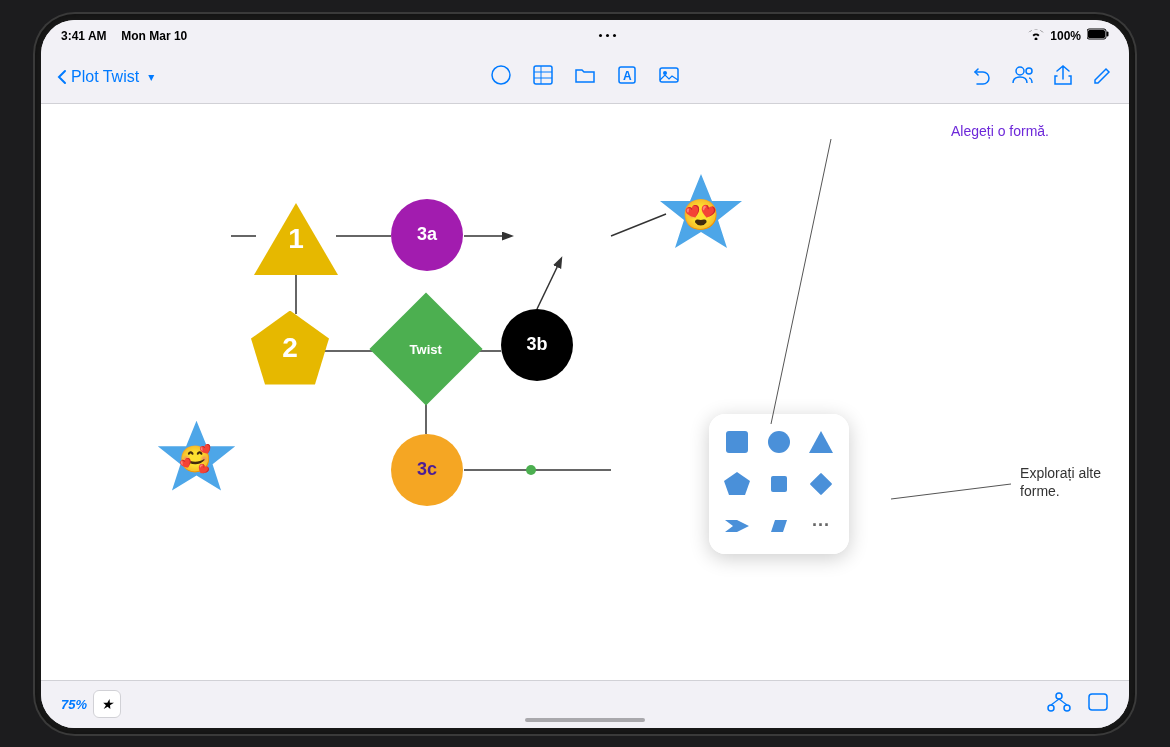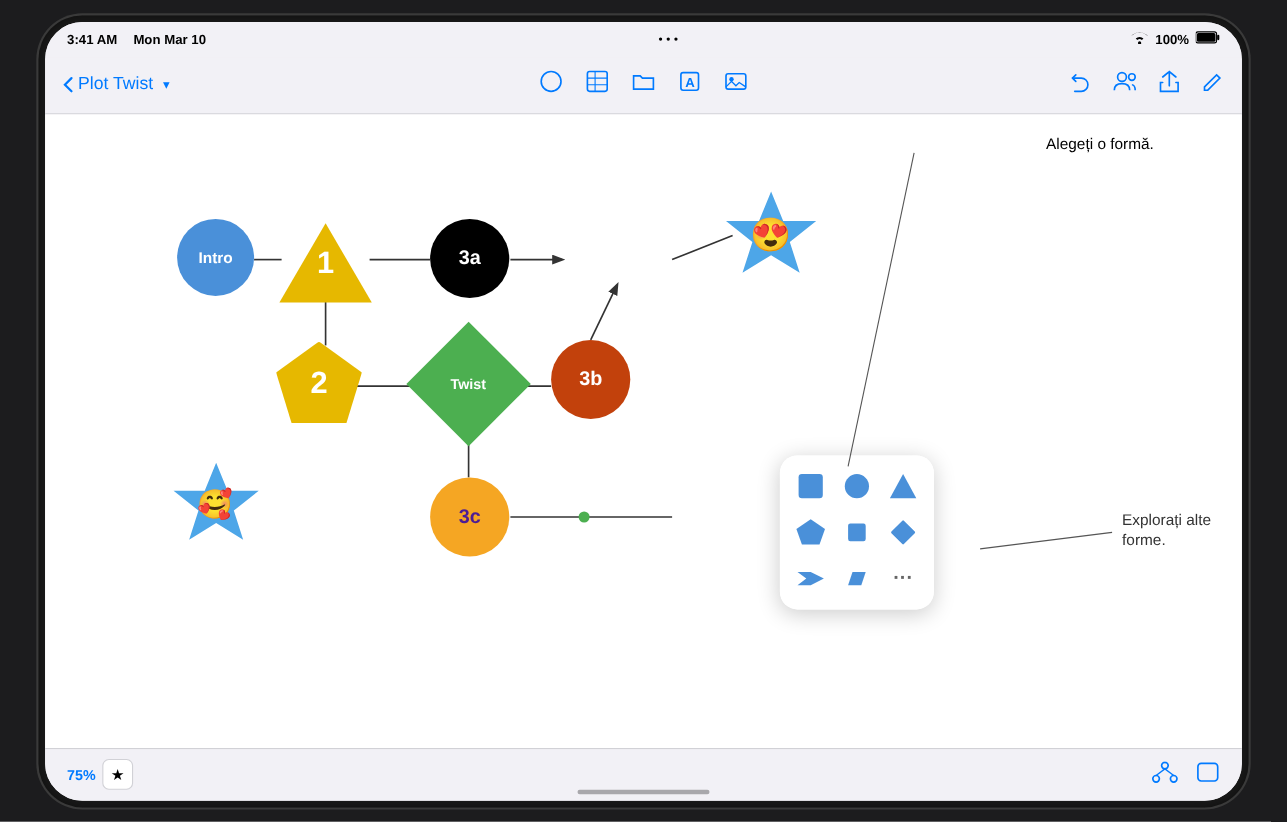--- a/index.html
+++ b/index.html
@@ -138,21 +138,21 @@
       left: 205px;
       top: 78px;
       width: 80px;
       height: 80px;
     }
 
     
     .shape-3a {
       width: 72px;
       height: 72px;
-      background: #000000;
+      background: #a21caf;
       border-radius: 50%;
       left: 350px;
       top: 95px;
       color: white;
       font-size: 18px;
     }
 
     
     .shape-end {
       width: 100px;
@@ -187,21 +187,21 @@
     .shape-diamond span {
       transform: rotate(-45deg);
       font-size: 13px;
       display: block;
     }
 
     
     .shape-3b {
       width: 72px;
       height: 72px;
-      background: #c2410c;
+      background: #000000;
       border-radius: 50%;
       left: 460px;
       top: 205px;
       color: white;
       font-size: 18px;
     }
 
     
     .shape-3c {
       width: 72px;
@@ -270,20 +270,21 @@
       display: flex;
       align-items: center;
       justify-content: space-between;
       padding: 0 20px;
     }
 
     .zoom-area {
       display: flex;
       align-items: center;
       gap: 6px;
+      font-style: italic;
     }
 
     .zoom-btn {
       font-size: 13px;
       color: #007aff;
       font-weight: 600;
     }
 
     .zoom-star-btn {
       width: 28px;
@@ -481,23 +482,20 @@
 
         <line x1="423" y1="366" x2="570" y2="366" stroke="#333" stroke-width="1.5"></line>
         <circle cx="490" cy="366" r="5" fill="#4caf50"></circle>
         <defs>
           <marker id="arrow" markerWidth="8" markerHeight="8" refX="6" refY="3" orient="auto">
             <path d="M0,0 L0,6 L8,3 z" fill="#333"></path>
           </marker>
         </defs>
       </svg>
 
-      <div class="shape shape-intro">
-        <span>Intro</span>
-      </div>
 
       <div class="shape shape-triangle1" style="left:215px;top:95px;">
         <div class="triangle-shape">
           <span class="triangle-text">1</span>
         </div>
       </div>
 
       <div class="shape shape-3a">
         <span>3a</span>
       </div>
@@ -582,21 +580,21 @@
           <svg viewBox="0 0 28 28">
               <polygon points="6,20 10,8 22,8 18,20" fill="#4a90d9"></polygon>
             </svg>
         </div>
         <div class="picker-cell">
           <span style="font-size:18px;color:#666;font-weight:700;">···</span>
         </div>
       </div>
 
       <div style="position:absolute;top:18px;right:80px;">
-        <span style="font-size:14px;color:#000000;">Alegeți o formă.</span>
+        <span style="font-size:14px;color:#6d28d9;">Alegeți o formă.</span>
       </div>
 
       <svg style="position:absolute;top:0;left:0;width:100%;height:100%;pointer-events:none;">
 
         <line x1="790" y1="35" x2="730" y2="320" stroke="#555" stroke-width="1"></line>
 
         <line x1="970" y1="380" x2="850" y2="395" stroke="#555" stroke-width="1"></line>
       </svg>
 
       <div style="position:absolute;top:360px;right:28px;">

